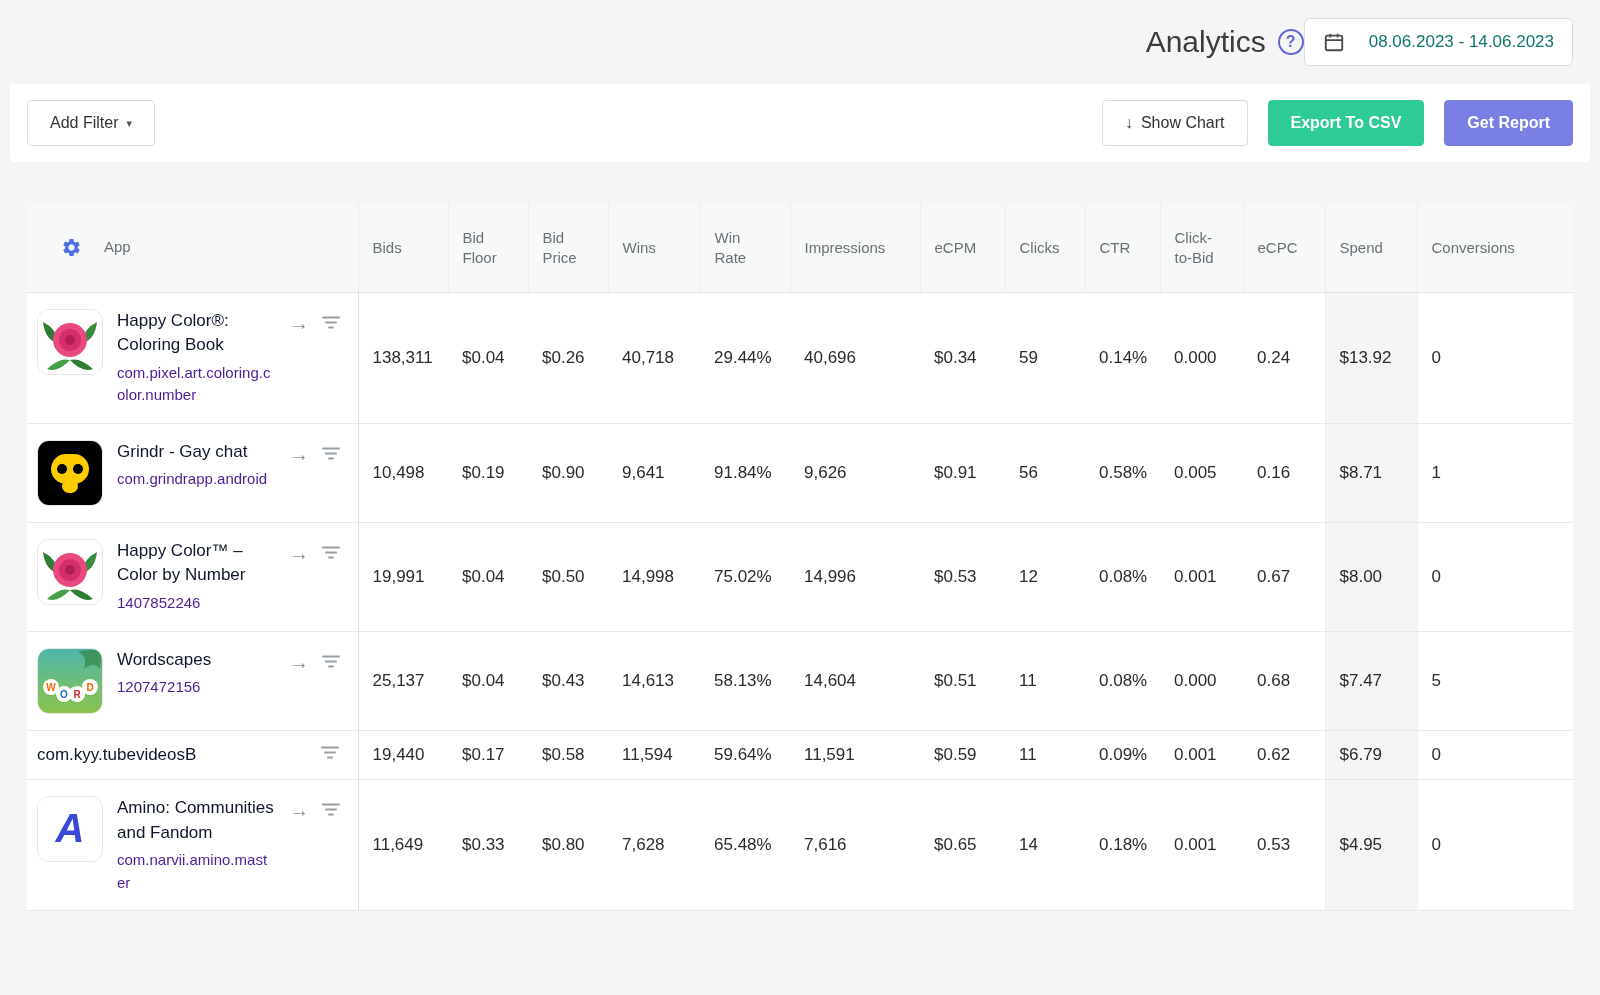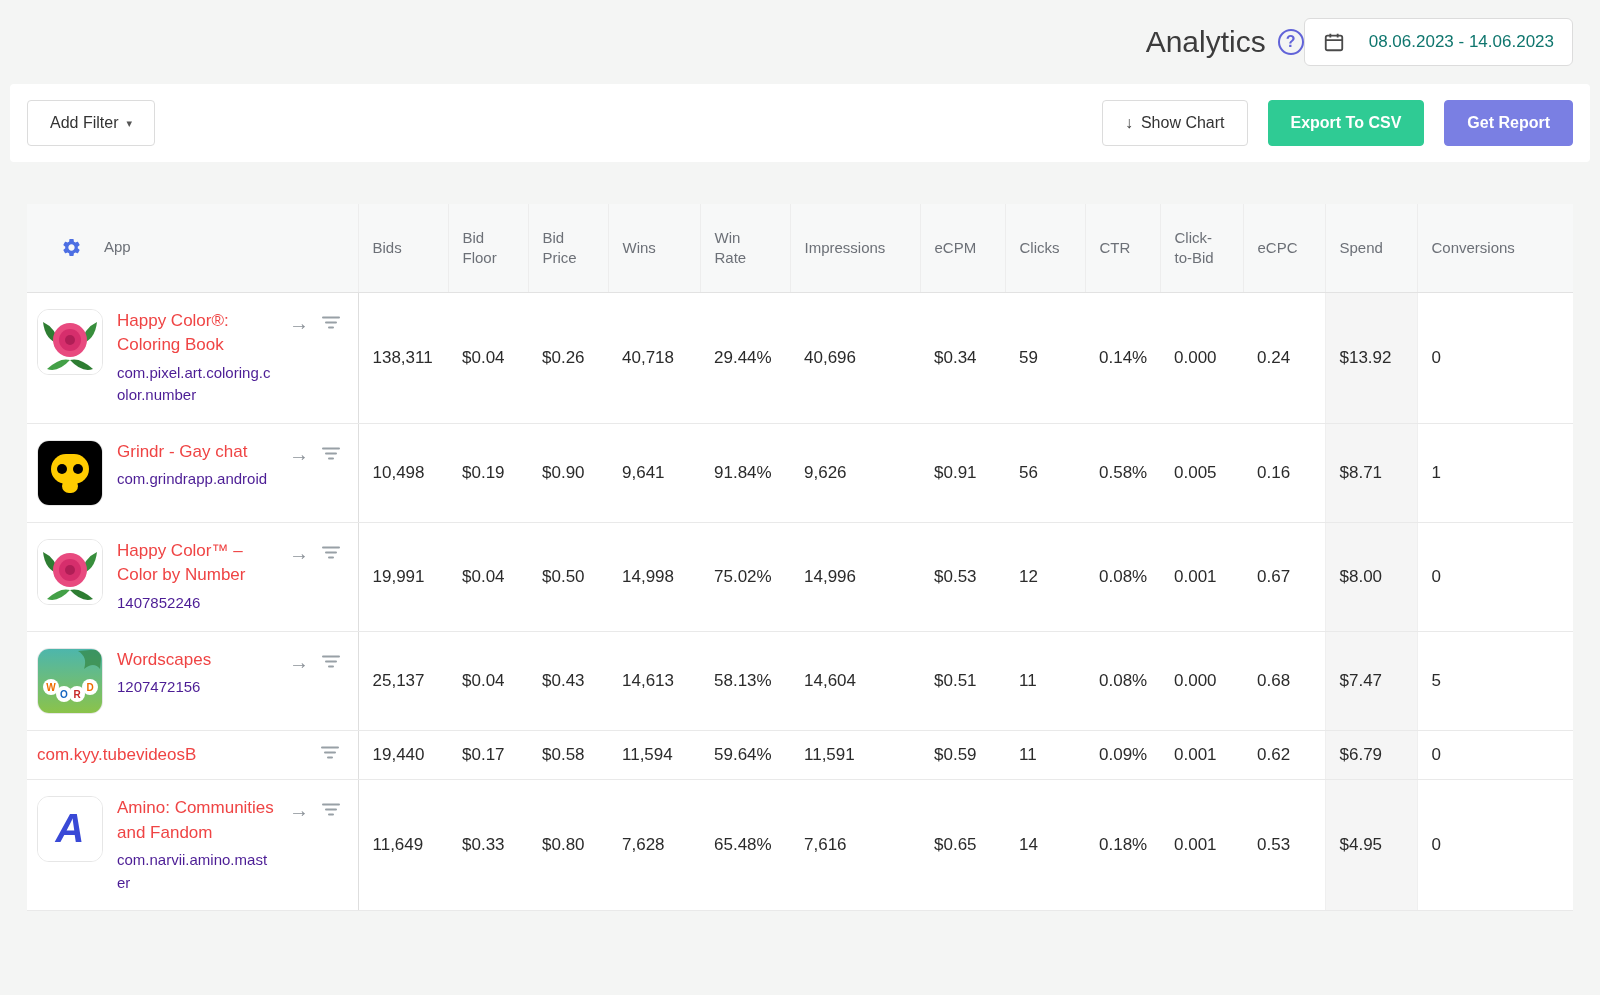--- a/index.html
+++ b/index.html
@@ -80,21 +80,21 @@
     background:#f5f5f5;
     border-left:1px solid #efefef; border-right:1px solid #efefef;
   }
   .app-flex { display:flex; align-items:flex-start; gap:14px; }
   .app-icon {
     width:66px; height:66px; border-radius:12px; overflow:hidden;
     border:1px solid #e6e6e6; flex:none; background:#fff;
   }
   .app-icon svg { display:block; width:100%; height:100%; }
   .app-text { width:158px; flex:none; }
-  .app-name { font-size:17px; color:#ef4444; line-height:1.45; }
+  .app-name { font-size:17px; color:#0f172a; line-height:1.45; }
   .app-bundle { font-size:15px; color:#4c1d95; line-height:1.5; word-break:break-all; margin-top:4px; }
   .row-icons { display:flex; align-items:center; gap:12px; margin-left:auto; padding-top:4px; padding-right:10px; }
   .arrow-ic { font-size:20px; color:#8a9097; cursor:pointer; line-height:1; }
   .filter-ic { cursor:pointer; display:inline-flex; }
   .compact .app-name { line-height:1.2; }
   .compact .row-icons { padding-top:0; }
 </style>
 </head>
 <body>
 

